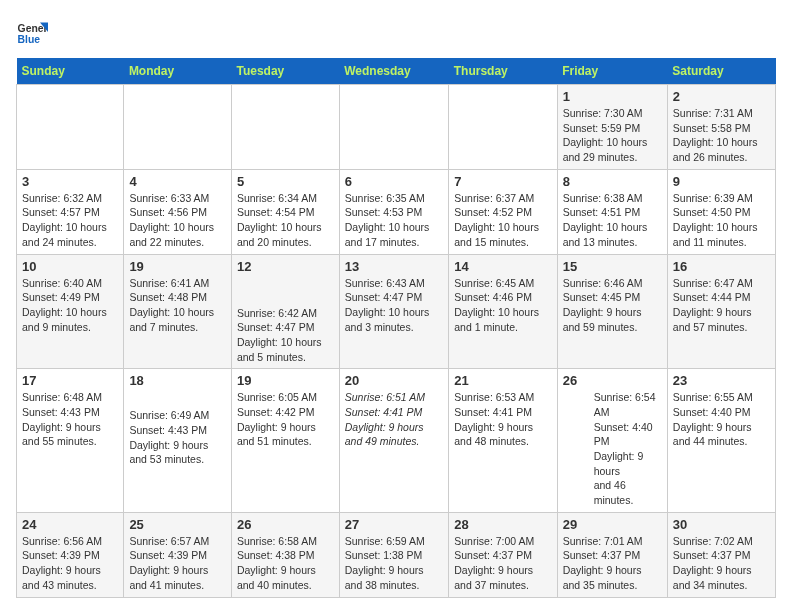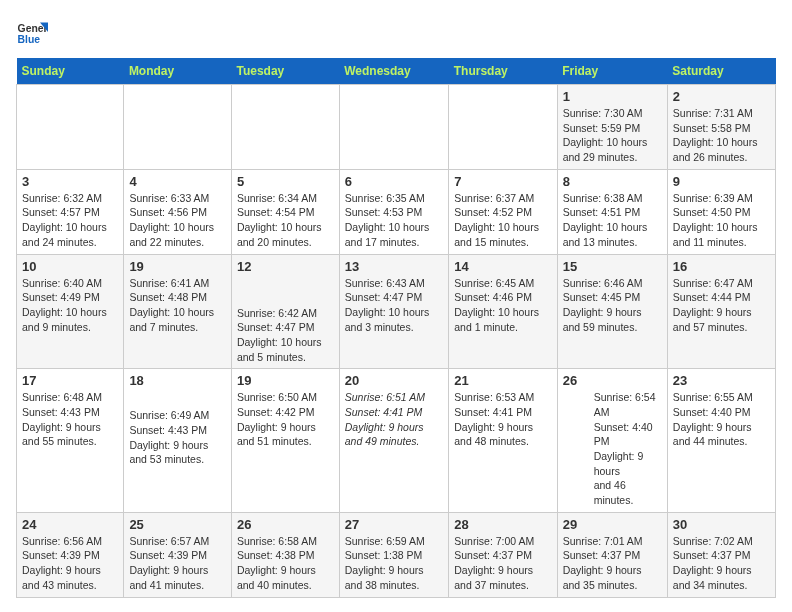--- a/index.html
+++ b/index.html
@@ -238,21 +238,21 @@
         </td>
         <td>
           <span class="day-number">18</span>
           <div class="cell-info" style="white-space: pre-line; margin-top: 20px;">Sunrise: 6:49 AM
 Sunset: 4:43 PM
 Daylight: 9 hours
 and 53 minutes.</div>
         </td>
         <td>
           <span class="day-number">19</span>
-          <div class="cell-info" style="white-space: pre-line;">Sunrise: 6:50 AM
+          <div class="cell-info" style="white-space: pre-line;">Sunrise: 6:05 AM
 Sunset: 4:42 PM
 Daylight: 9 hours
 and 51 minutes.</div>
         </td>
         <td>
           <span class="day-number">20</span>
           <div class="cell-info" style="white-space: pre-line; font-style: italic;">Sunrise: 6:51 AM
 Sunset: 4:41 PM
 Daylight: 9 hours
 and 49 minutes.</div>

